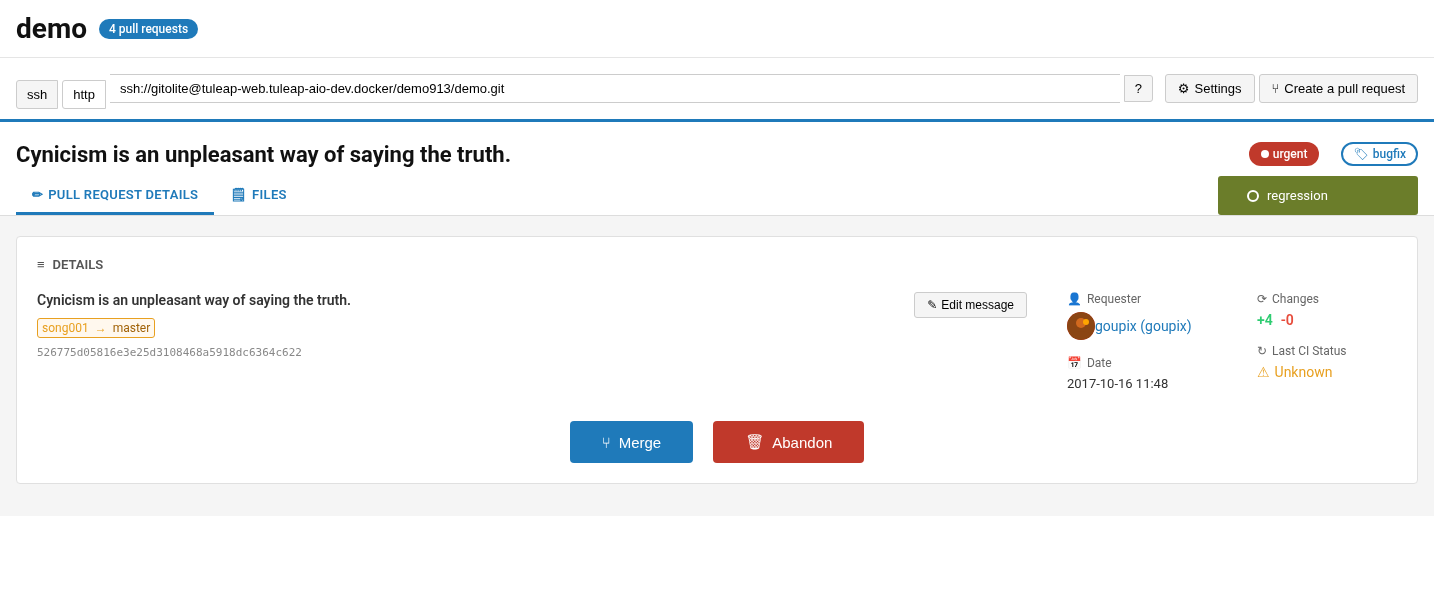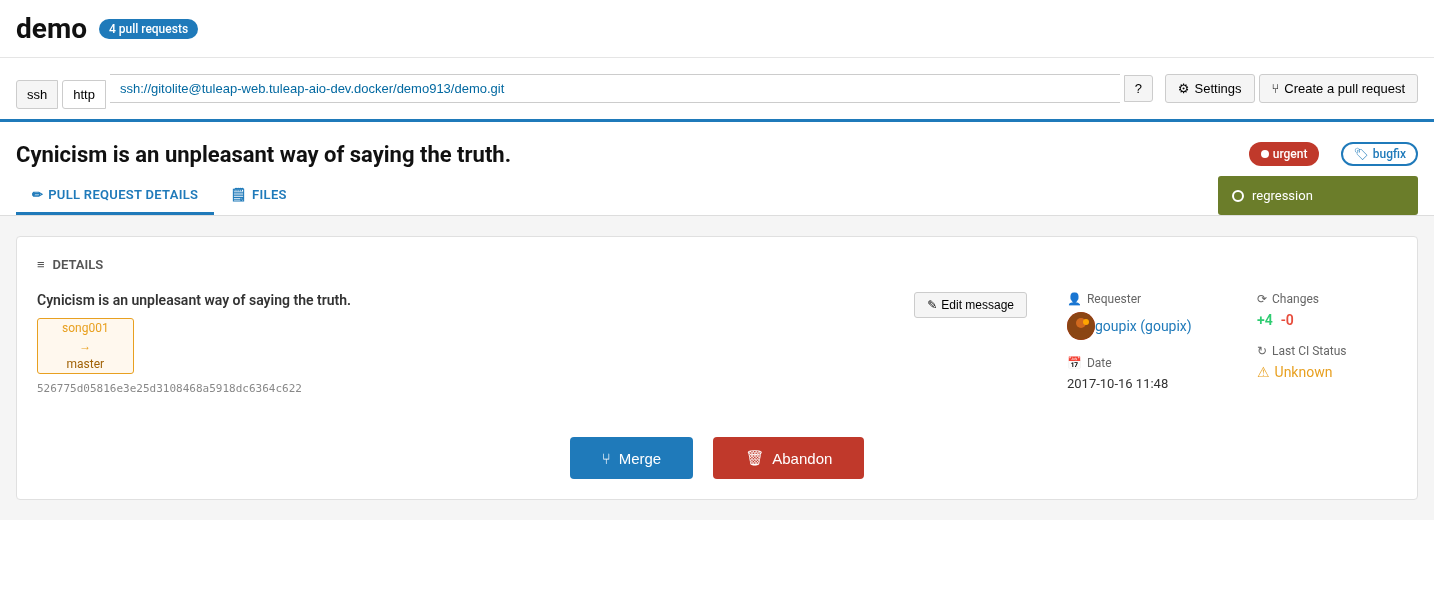--- a/index.html
+++ b/index.html
@@ -6,51 +6,51 @@
     body { font-family: -apple-system, BlinkMacSystemFont, "Segoe UI", Roboto, sans-serif; font-size: 14px; background: #fff; color: #333; }
 
     .top-bar { padding: 12px 16px; display: flex; align-items: center; gap: 12px; border-bottom: 1px solid #e5e5e5; }
     .repo-title { font-size: 28px; font-weight: bold; color: #111; }
     .pull-request-badge { background: #1f7aba; color: #fff; font-size: 12px; border-radius: 20px; padding: 3px 10px; font-weight: 500; }
 
     .url-bar { padding: 10px 16px; display: flex; align-items: center; gap: 4px; border-bottom: 3px solid #1f7aba; }
     .url-tab { padding: 6px 10px; border: 1px solid #ccc; background: #f5f5f5; font-size: 13px; cursor: pointer; border-radius: 3px 0 0 3px; margin-top: 12px; }
     .url-tab.active { background: #fff; }
     .url-tab:last-of-type { border-radius: 0 3px 3px 0; }
-    .url-input { flex: 1; padding: 6px 10px; border: 1px solid #ccc; font-size: 13px; color: #0369a1; border-left: none; border-right: none; }
+    .url-input { flex: 1; padding: 6px 10px; border: 1px solid #ccc; font-size: 13px; color: #000000; border-left: none; border-right: none; }
     .url-help { padding: 5px 10px; border: 1px solid #ccc; background: #f5f5f5; cursor: pointer; border-radius: 0 3px 3px 0; font-size: 13px; }
     .btn-settings { padding: 6px 12px; border: 1px solid #ccc; background: #f5f5f5; cursor: pointer; font-size: 13px; border-radius: 3px; margin-left: 8px; display: flex; align-items: center; gap: 5px; }
     .btn-create-pr { padding: 6px 12px; border: 1px solid #ccc; background: #f5f5f5; cursor: pointer; font-size: 13px; border-radius: 3px; display: flex; align-items: center; gap: 5px; }
 
     .pr-header { padding: 20px 16px 10px; background: #fff; position: relative; display: flex; align-items: flex-start; justify-content: space-between; }
     .pr-title-text { font-size: 22px; font-weight: bold; color: #111; max-width: 900px; }
 
     .labels-dropdown { position: relative; }
     .labels-row { display: flex; gap: 22px; align-items: flex-end; }
     .label-badge { display: inline-flex; align-items: center; gap: 4px; padding: 3px 10px; border-radius: 20px; font-size: 12px; font-weight: 500; cursor: pointer; border: 2px solid transparent; }
     .label-urgent { background: #c0392b; color: #fff; }
     .label-bugfix { background: #fff; color: #1f7aba; border: 2px solid #1f7aba; }
     .labels-dropdown-menu { position: absolute; right: 0; top: 34px; background: #6b7d2a; color: #fff; border-radius: 3px; min-width: 200px; z-index: 10; padding: 4px 0; }
-    .dropdown-item { padding: 8px 14px; display: flex; align-items: center; gap: 8px; font-size: 13px; cursor: pointer; }
+    .dropdown-item { padding: 8px 29px; display: flex; align-items: center; gap: 8px; font-size: 13px; cursor: pointer; }
     .dropdown-item-circle { width: 12px; height: 12px; border-radius: 50%; border: 2px solid #fff; display: inline-block; }
 
     .tabs { display: flex; padding: 0 16px; border-bottom: 1px solid #ddd; background: #fff; }
     .tab { padding: 10px 16px; font-size: 13px; cursor: pointer; color: #1f7aba; border-bottom: 3px solid transparent; display: flex; align-items: center; gap: 5px; text-transform: uppercase; font-weight: 600; letter-spacing: 0.3px; }
     .tab.active { border-bottom: 3px solid #1f7aba; color: #1f7aba; }
 
     .details-section { background: #f5f5f5; padding: 20px 16px; min-height: 300px; }
     .details-card { background: #fff; border: 1px solid #e0e0e0; border-radius: 4px; padding: 20px; }
     .details-header { display: flex; align-items: center; gap: 8px; font-size: 13px; font-weight: 600; text-transform: uppercase; color: #555; margin-bottom: 20px; }
 
     .details-body { display: flex; gap: 40px; }
     .details-left { flex: 1; }
     .details-col { min-width: 140px; }
 
     .pr-commit-title { font-size: 14px; font-weight: 600; color: #333; margin-bottom: 10px; }
-    .branch-badge { display: inline-flex; align-items: center; gap: 4px; font-size: 12px; border: 1px solid #e8a020; color: #e8a020; border-radius: 3px; padding: 2px 24px; background: #fff8ee; flex-direction: column; }
+    .branch-badge { display: inline-flex; align-items: center; gap: 4px; font-size: 12px; border: 1px solid #e8a020; color: #e8a020; border-radius: 3px; padding: 2px 4px; background: #fff8ee; }
     .branch-arrow { margin: 0 2px; }
     .branch-master { color: #a16207; }
     .commit-hash { font-size: 11px; color: #888; margin-top: 8px; font-family: monospace; }
     .edit-message-btn { padding: 5px 12px; border: 1px solid #ccc; background: #f5f5f5; cursor: pointer; font-size: 12px; border-radius: 3px; display: flex; align-items: center; gap: 4px; white-space: nowrap; }
 
     .detail-label { font-size: 12px; color: #666; margin-bottom: 6px; display: flex; align-items: center; gap: 5px; }
     .detail-value { font-size: 13px; color: #333; }
     .requester-row { display: flex; align-items: center; gap: 0; }
     .avatar { width: 28px; height: 28px; border-radius: 50%; background: #c0392b; display: inline-flex; align-items: center; justify-content: center; color: #fff; font-size: 11px; overflow: hidden; position: relative; }
     .requester-link { color: #1f7aba; text-decoration: none; }

